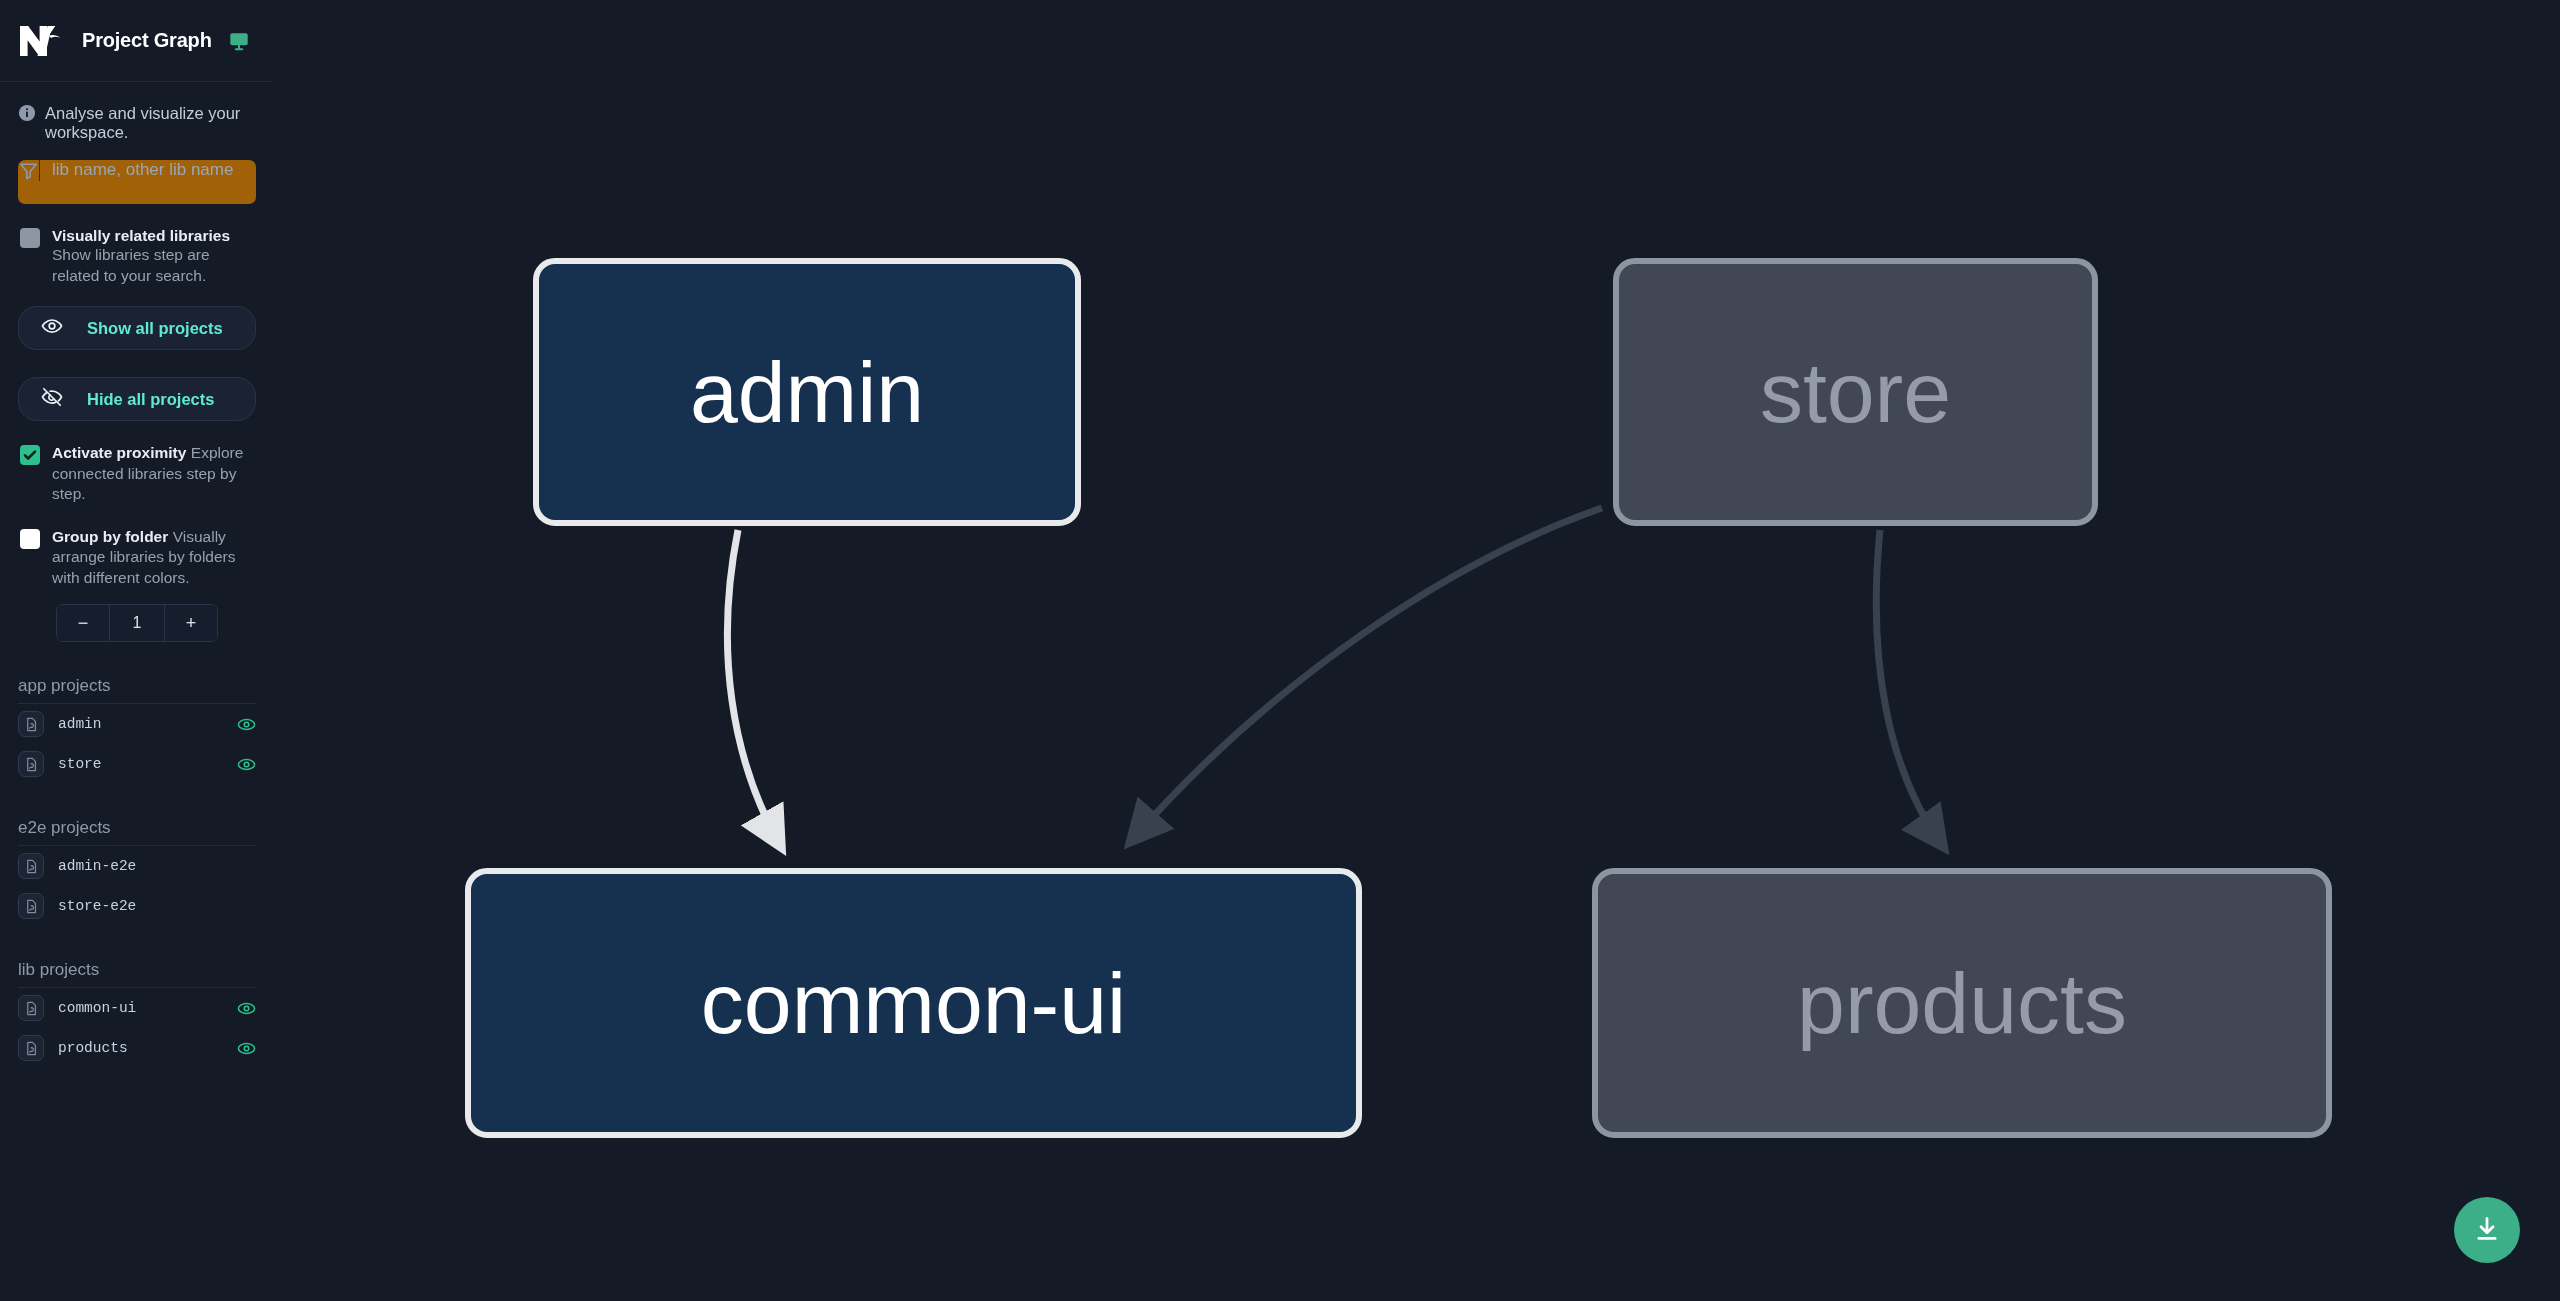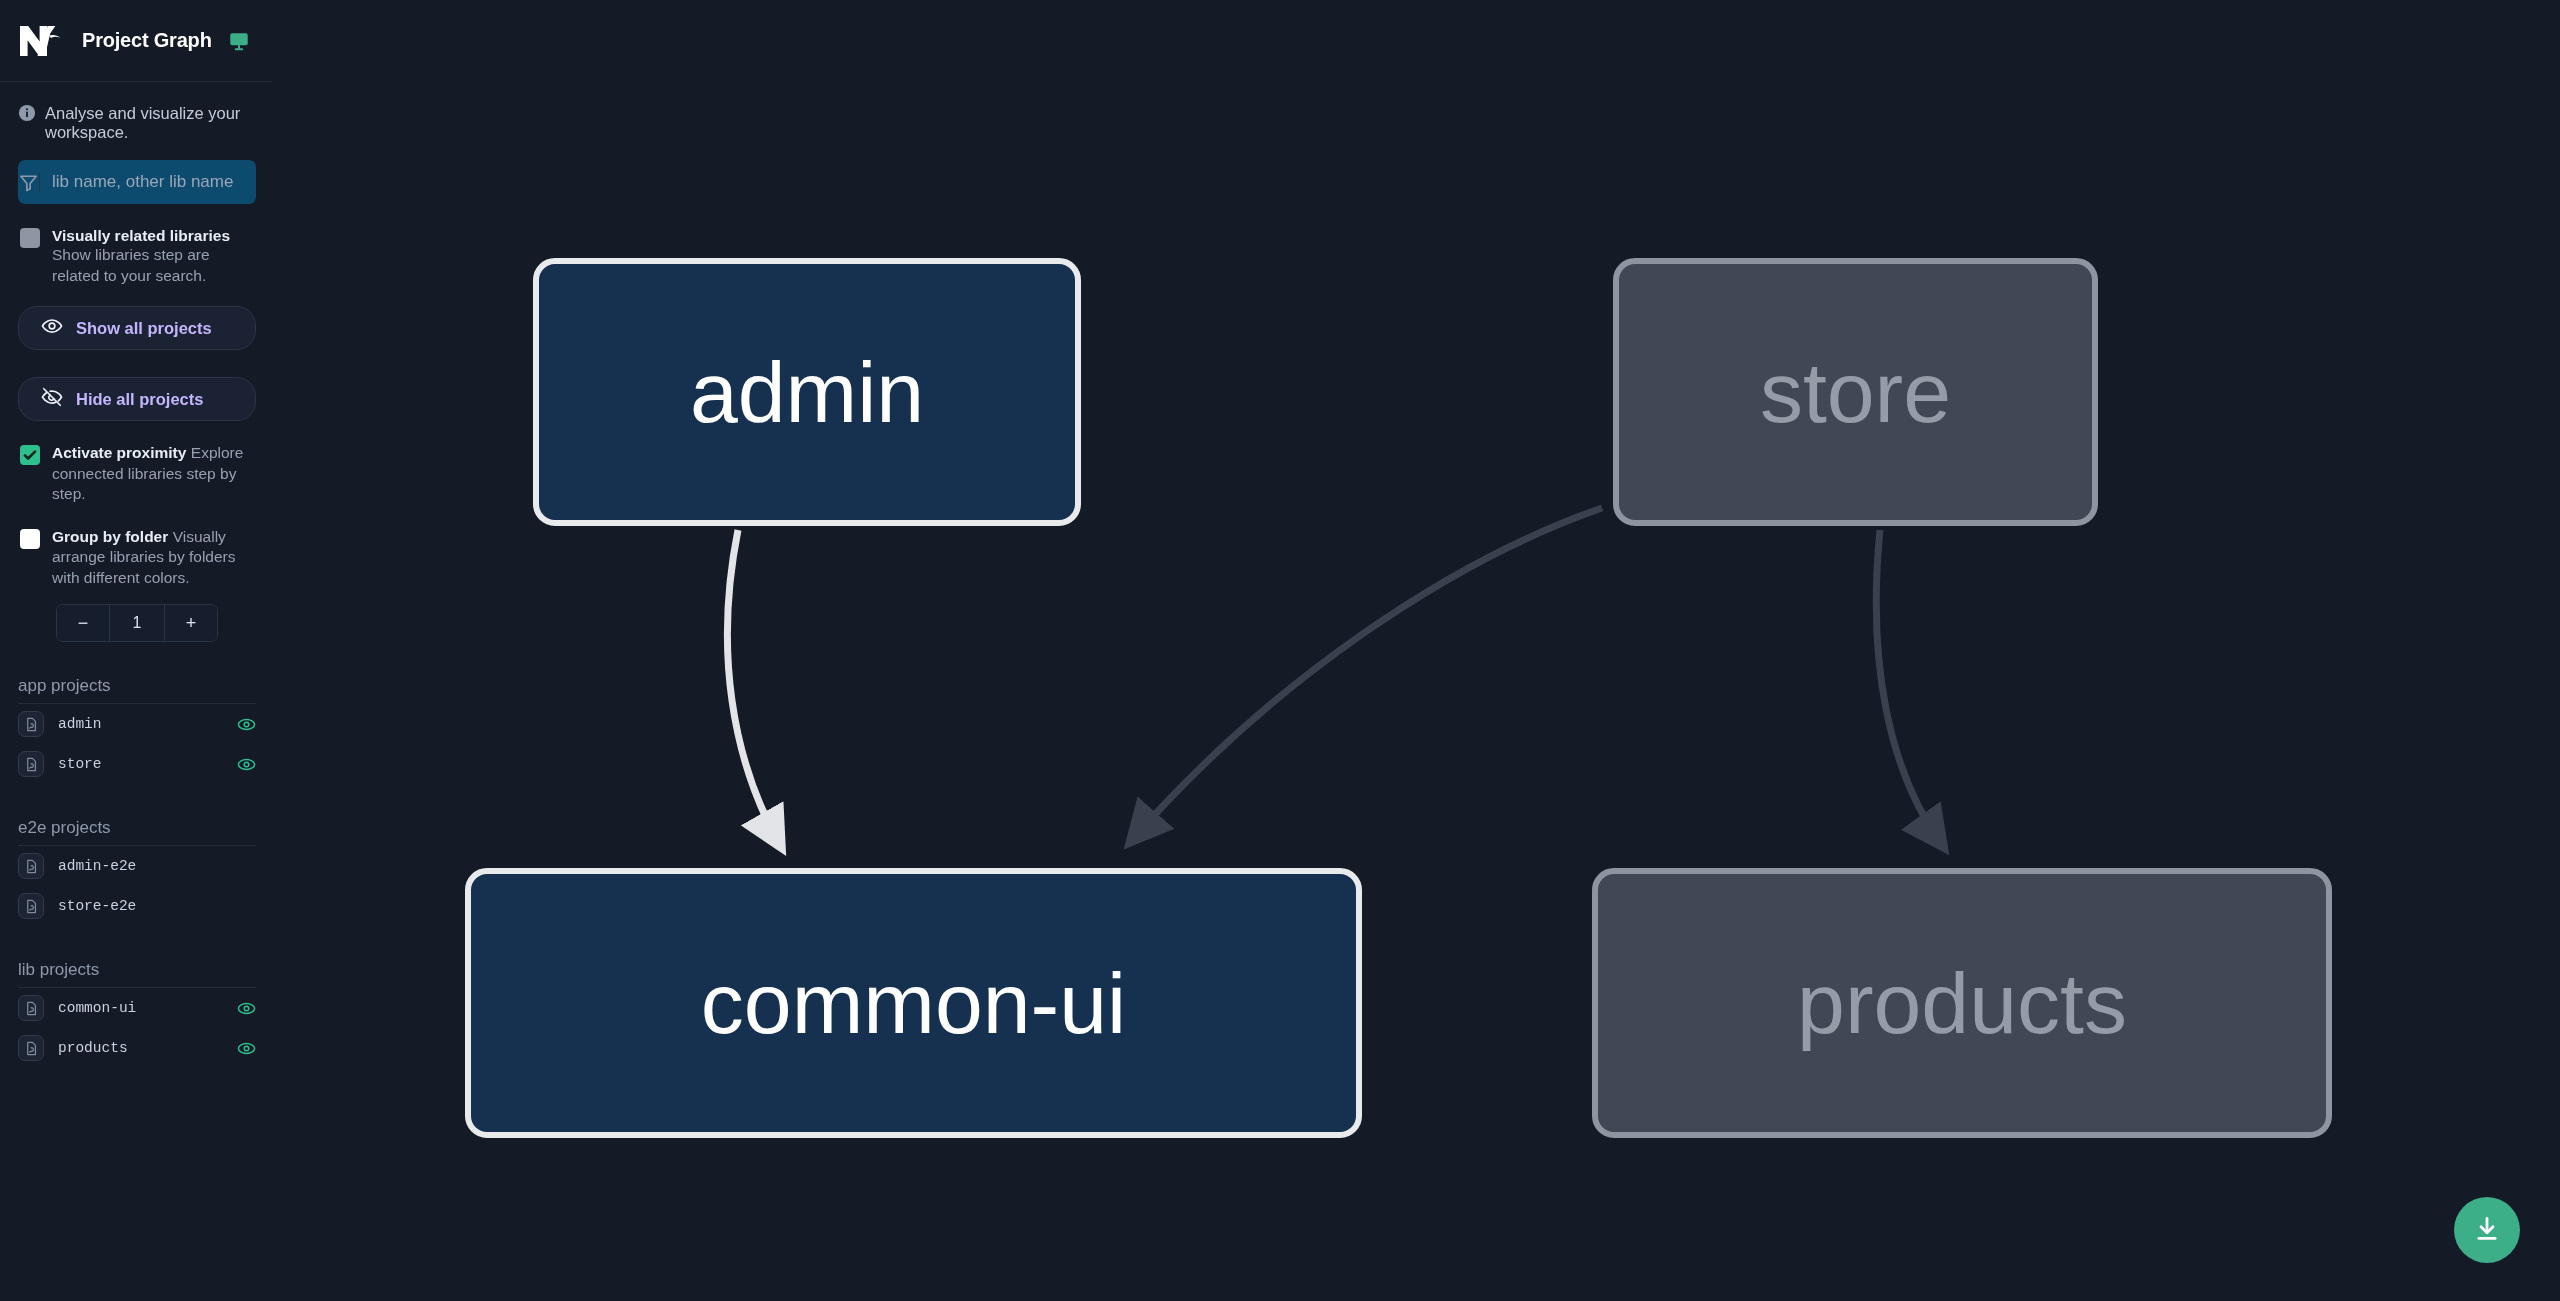--- a/index.html
+++ b/index.html
@@ -42,23 +42,23 @@
 
   .sb-tagline {
     display: flex; align-items: flex-start; gap: 9px;
     padding: 22px 16px 0 18px;
     color: #c3ccd9; font-size: 16.5px;
   }
   .info-icon { width: 18px; height: 18px; flex: 0 0 18px; }
 
   .sb-search-wrap { padding: 18px 16px 0 18px; }
   .sb-search {
-    display: flex; align-items: center;
+    display: flex; align-items: flex-start;
     height: 44px;
-    background: #0c4a6e;
+    background: #a16207;
     border-radius: 7px;
     overflow: hidden;
   }
   .sb-search .filter-btn {
     width: 48px; display: flex; align-items: center; justify-content: center;
     border-right: 1px solid #2a3346;
   }
   .sb-search .filter-btn svg { width: 21px; height: 21px; }
   .sb-search input {
     flex: 1; background: transparent; border: 0; outline: none;
@@ -80,23 +80,23 @@
   .cbox.green svg { display: block; }
   .opt-text { flex: 1; }
   .opt-title { color: #e9eef5; font-size: 15.5px; font-weight: bold; line-height: 1.25; }
   .opt-desc { color: #96a1b2; font-size: 15.5px; line-height: 1.32; margin-top: 2px; }
 
   .btn-wrap { padding: 20px 16px 0 18px; }
   .sb-btn {
     width: 100%; height: 44px;
     background: #1b2233; border: 1px solid #2b3447;
     border-radius: 19px;
-    display: flex; align-items: center; gap: 13px;
+    display: flex; align-items: center; gap: 24px;
     padding-left: 22px;
-    color: #c4b5fd; font-size: 16.5px; font-weight: bold;
+    color: #5eead4; font-size: 16.5px; font-weight: bold;
     cursor: pointer;
   }
   .sb-btn + .sb-btn { margin-top: 27px; }
   .sb-btn svg { width: 22px; height: 22px; flex: 0 0 22px; }
 
   .stepper-wrap { padding: 16px 16px 0 18px; display: flex; justify-content: center; }
   .stepper {
     display: flex; height: 38px;
     border: 1px solid #2b3447; border-radius: 7px; overflow: hidden;
   }

